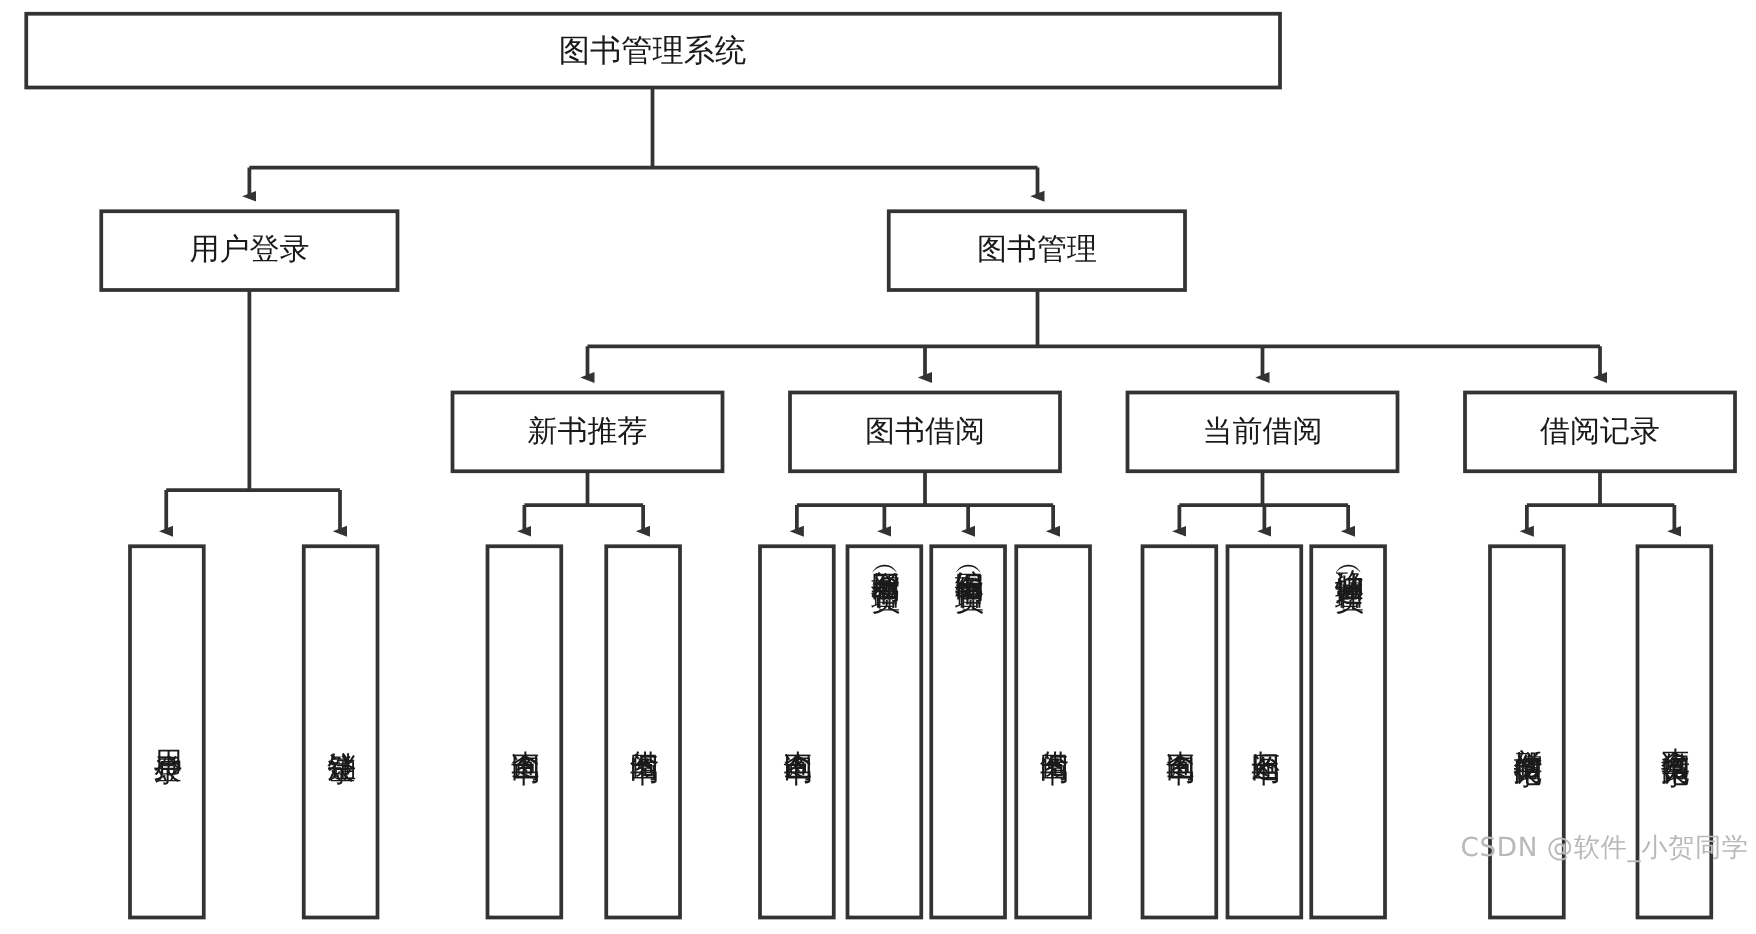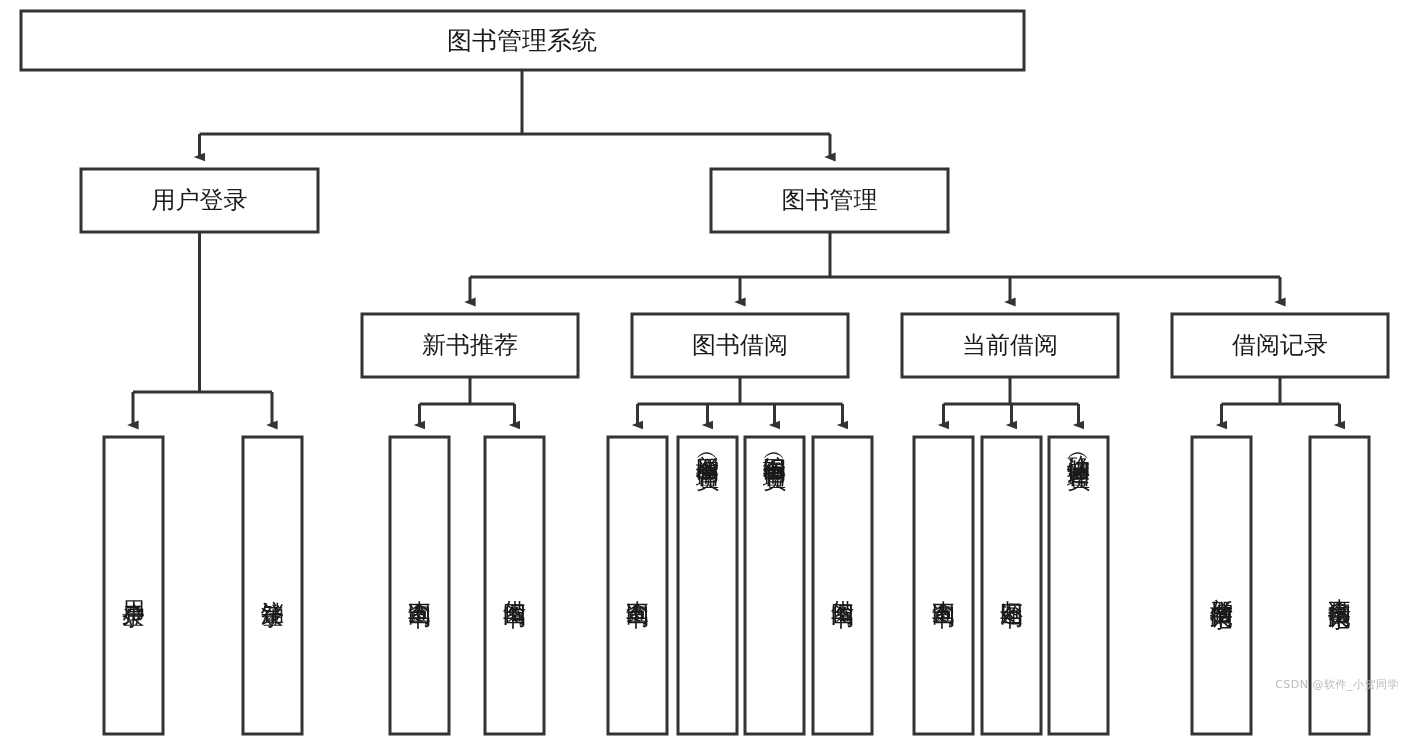--- a/index.html
+++ b/index.html
@@ -63,21 +63,21 @@
     letter-spacing: 2px;
     color: #1a1a1a;
     white-space: nowrap;
     text-align: center;
   }
   .watermark {
     position: absolute;
     right: 6px;
     bottom: 4px;
     font-family: "DejaVu Sans", "Liberation Sans", sans-serif;
-    font-size: 11px;
+    font-size: 21px;
     color: #b9b9b9;
     white-space: nowrap;
     letter-spacing: 0.5px;
   }
 </style>
 </head>
 <body>
 
 <div id="diagram-root">
 

